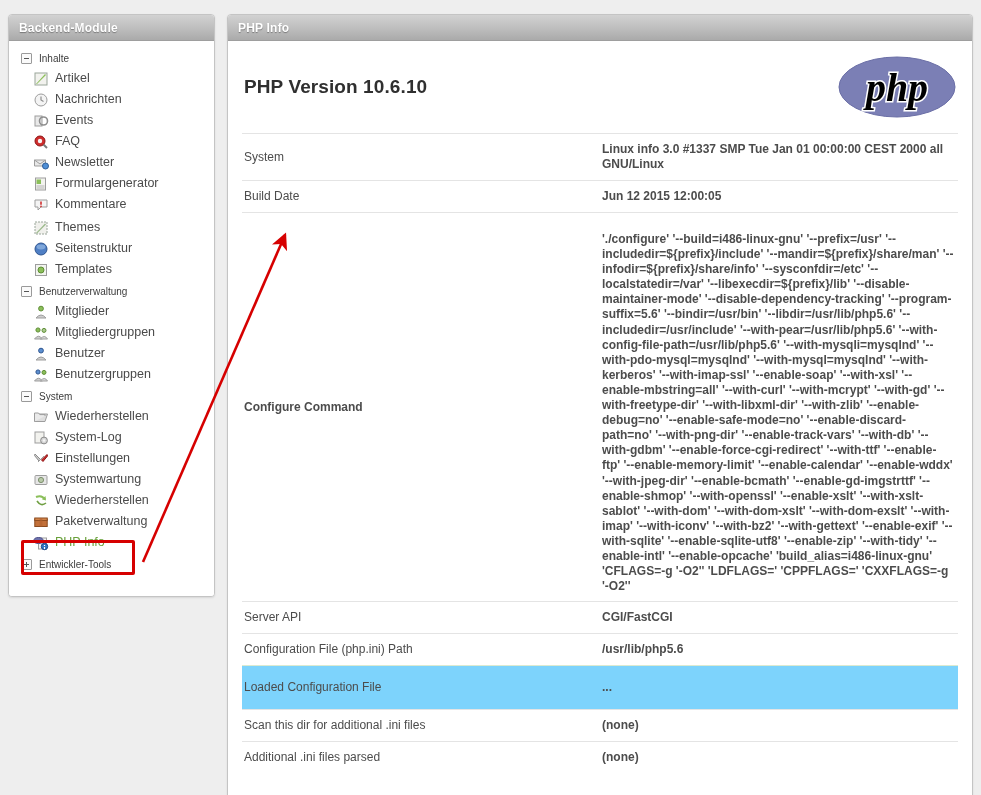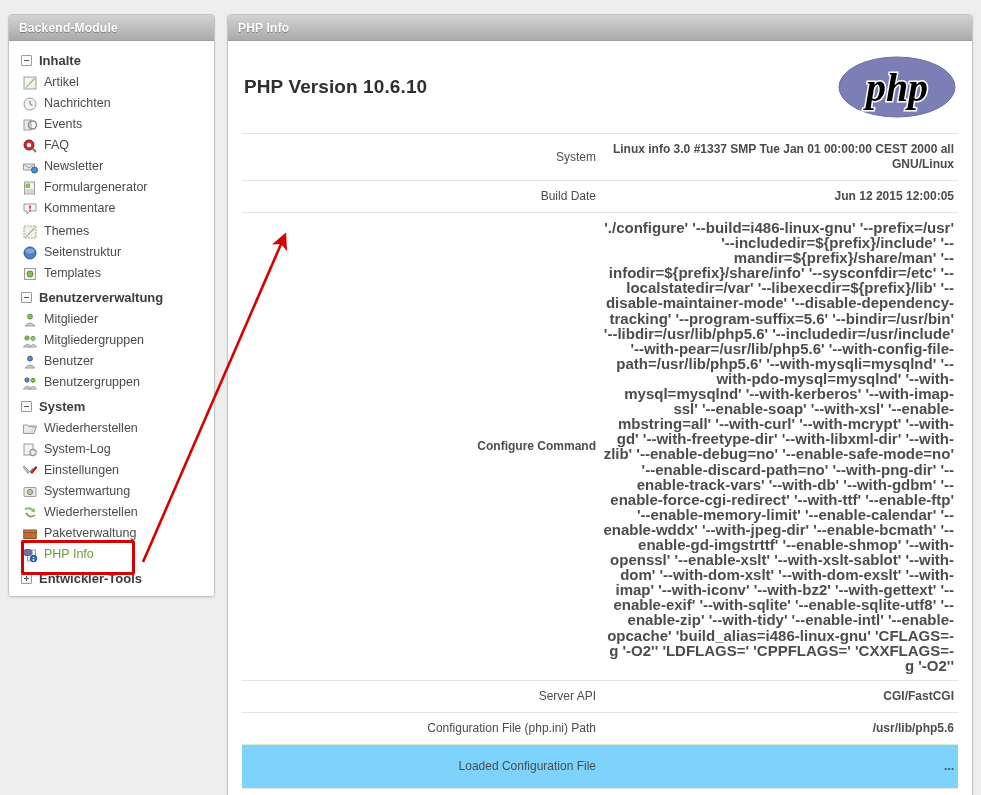--- a/index.html
+++ b/index.html
@@ -3,21 +3,21 @@
 <meta charset="utf-8">
 <style>
   * { box-sizing: border-box; }
   html, body {
     margin: 0; padding: 0;
     width: 981px; height: 795px;
     background: #eeeeee;
     font-family: "Liberation Sans", sans-serif;
     overflow: hidden;
   }
-  .page { position: relative; width: 818px; height: 795px; text-align: right; }
+  .page { position: relative; width: 818px; height: 795px; }
 
   
   .panel {
     position: absolute;
     background: #ffffff;
     border: 1px solid #c4c4c4;
     border-radius: 4px;
     box-shadow: 0 1px 2px rgba(0,0,0,0.10);
     overflow: hidden;
   }
@@ -38,21 +38,21 @@
   }
 
   
   #sidebar { left: 8px; top: 14px; width: 207px; height: 583px; }
   .sidebar-body { padding: 8px 0 10px 0; background:#fff; height: calc(100% - 26px); }
 
   .group { margin: 0 0 2px 0; }
   .group-head {
     display: flex; align-items: center;
     padding: 4px 6px 4px 12px;
-    font-size: 13px; font-weight: bold; color: #3c3c3c;
+    font-size: 10px; font-weight: normal; color: #3c3c3c;
     cursor: default;
   }
   .group-head .toggle {
     width: 11px; height: 11px;
     border: 1px solid #9a9a9a;
     background: #fafafa;
     margin-right: 7px;
     position: relative;
     border-radius: 1px;
     flex: 0 0 auto;
@@ -61,21 +61,21 @@
     content: ""; position: absolute;
     left: 2px; right: 2px; top: 4px; height: 1px; background: #555;
   }
   .group-head .toggle.plus::after {
     content: ""; position: absolute;
     top: 2px; bottom: 2px; left: 4px; width: 1px; background: #555;
   }
 
   .item {
     display: flex; align-items: center;
-    padding: 1px 6px 1px 13px;
+    padding: 1px 6px 1px 24px;
     font-size: 12.5px; color: #4a4a4a;
     line-height: 19px;
     cursor: pointer;
     white-space: nowrap;
   }
   .item .ico {
     width: 16px; height: 16px;
     margin-right: 6px;
     flex: 0 0 auto;
     position: relative;
@@ -107,21 +107,21 @@
     border-top: 1px solid #e4e4e4;
     padding: 8px 4px 8px 2px;
     font-size: 12px;
     color: #4c4c4c;
     vertical-align: middle;
     line-height: 15px;
   }
   table.info td.k { width: 358px; }
   table.info td.v { color: #4c4c4c; word-break: break-word; font-weight: bold; }
   table.info tr.hl td { background: #7dd3fc; border-top-color:#dcead0; padding-top: 14px; padding-bottom: 14px;}
-  table.info td.cfg { font-size: 15px; line-height: 15.1px; padding-top:7px; padding-bottom:7px;}
+  table.info td.cfg { font-size: 12px; line-height: 15.1px; padding-top:19px; padding-bottom:7px;}
   table.info tr.cfgrow td.k { vertical-align: middle; font-weight: bold; }
 
   
   .anno { position: absolute; pointer-events: none; }
   #anno-box {
     left: 21px; top: 540px; width: 114px; height: 35px;
     border: 3px solid #d60000;
     border-radius: 2px;
   }
   #anno-arrow { left: 0; top: 0; width: 981px; height: 795px; }

